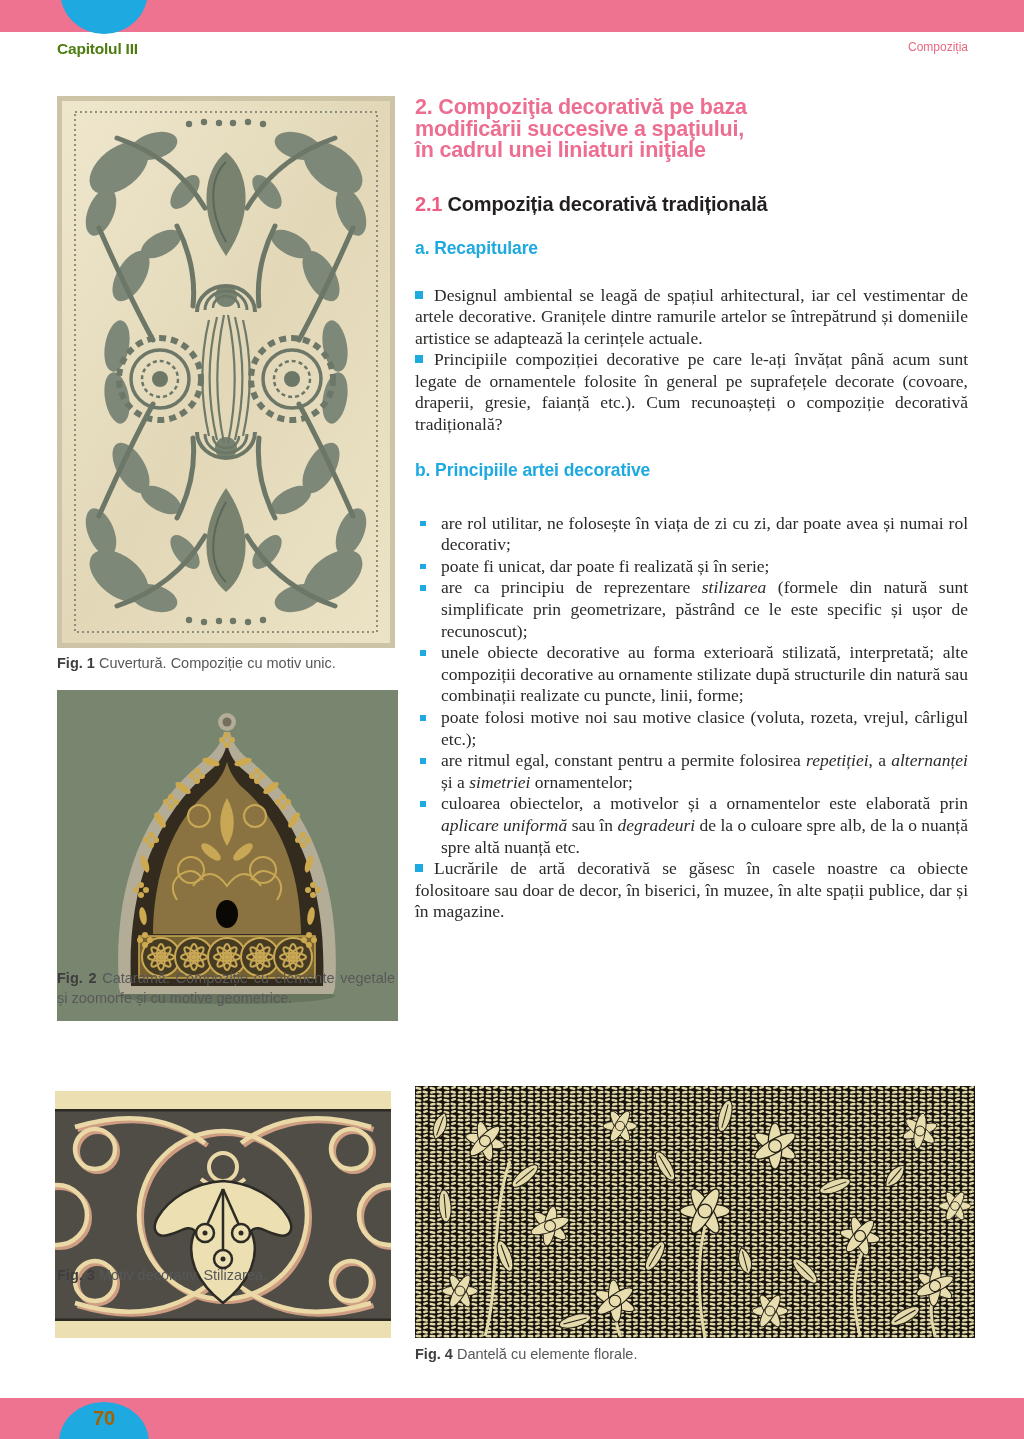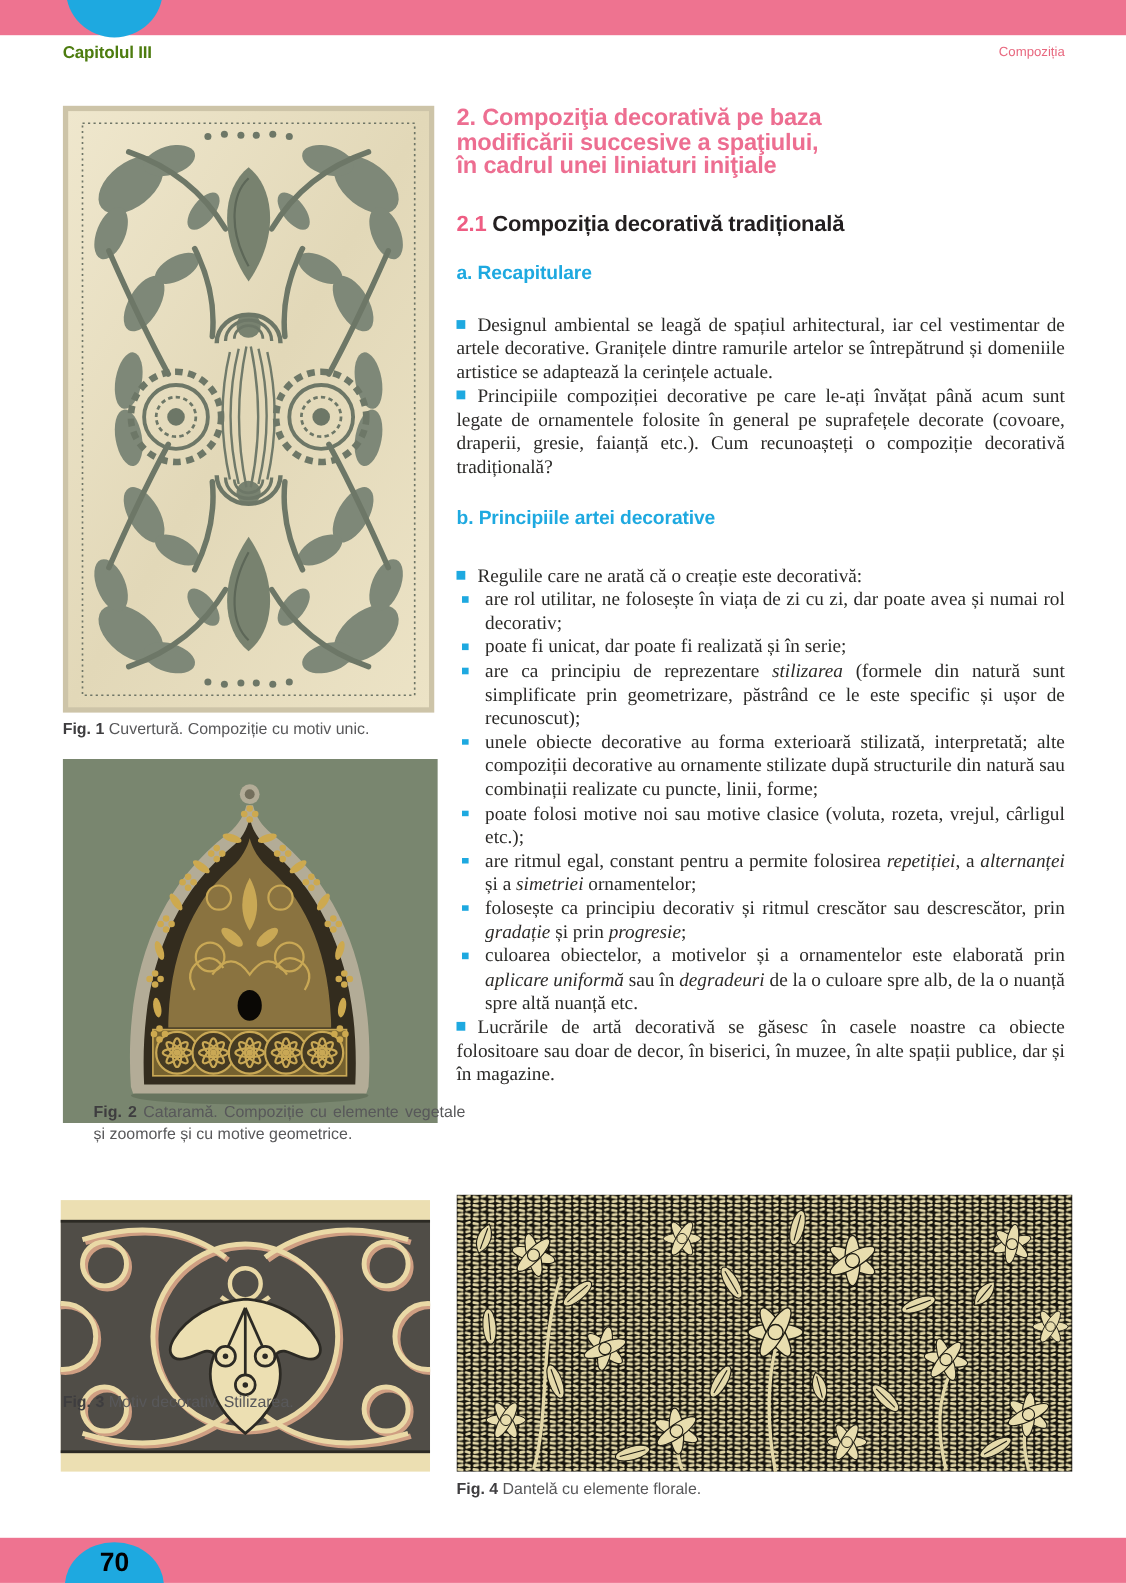--- a/index.html
+++ b/index.html
@@ -6,33 +6,33 @@
   .page{position:relative;width:1024px;height:1439px;background:#fff;overflow:hidden;
         font-family:"Liberation Sans",sans-serif;}
   
   .band{position:absolute;left:0;width:1024px;background:#ee7390;}
   .band-top{top:0;height:32px;}
   .band-bottom{top:1398px;height:41px;}
   .blob{position:absolute;background:#1ea9e0;border-radius:50%;}
   .blob-top{left:60px;top:-52px;width:88px;height:86px;}
   .blob-bottom{left:59px;top:1402px;width:90px;height:80px;}
   .pagenum{position:absolute;left:59px;top:1407px;width:90px;text-align:center;
-           color:#000000;font-weight:bold;font-size:24px;z-index:3;}
+           color:#a16207;font-weight:bold;font-size:20px;z-index:3;}
   .hdr-left{position:absolute;left:57px;top:40px;color:#4d7c0f;font-weight:bold;font-size:15.5px;letter-spacing:-.2px;}
   .hdr-right{position:absolute;left:415px;top:40px;width:553px;text-align:right;color:#e8687f;font-size:12px;}
   
   .fig{position:absolute;line-height:0;}
   .fig1{left:57px;top:96px;width:338px;height:552px;}
   .fig2{left:57px;top:690px;width:341px;height:331px;}
   .fig3{left:55px;top:1091px;width:336px;height:247px;}
   .fig4{left:415px;top:1086px;width:560px;height:252px;}
   .cap{position:absolute;color:#58585a;font-size:14.5px;line-height:20px;}
   .cap b{color:#3e3d3f;}
   .cap1{left:57px;top:653px;width:338px;}
-  .cap2{left:57px;top:1001px;width:338px;text-align:justify;margin-left:28px;}
+  .cap2{left:57px;top:968px;width:338px;text-align:justify;}
   .cap3{left:57px;top:1265px;width:338px;}
   .cap4{left:415px;top:1344px;width:560px;}
   
   .rightcol{position:absolute;left:415px;top:97px;width:553px;color:#2b2a28;}
   h1{margin:0 0 30px 0;font-size:21.5px;line-height:21.5px;letter-spacing:-.2px;
      color:#ed6e91;white-space:pre-line;font-weight:bold;}
   h2{margin:0 0 22px 0;font-size:20px;line-height:24px;color:#231f20;letter-spacing:-.2px;}
   h2 .num{color:#ee5d83;}
   h3{margin:0 0 26px 0;font-size:17.5px;color:#1ea9e0;letter-spacing:-.1px;}
   .h3b{margin-top:24px;margin-bottom:32px;}
@@ -337,29 +337,27 @@
     <h3>a. Recapitulare</h3>
 
     <div class="body-text">
       <p class="para"><span class="sq"></span><span>Designul ambiental se leagă de spațiul arhitectural, iar cel vestimentar de artele decorative. Granițele dintre ramurile artelor se întrepătrund și domeniile artistice se adaptează la cerințele actuale.</span></p>
       <p class="para"><span class="sq"></span><span>Principiile compoziției decorative pe care le-ați învățat până acum sunt legate de ornamentele folosite în general pe suprafețele decorate (covoare, draperii, gresie, faianță etc.). Cum recunoașteți o compoziție decorativă tradițională?</span></p>
     </div>
 
     <h3 class="h3b">b. Principiile artei decorative</h3>
 
     <div class="body-text">
-      <p class="para"><span class="sq"></span><span>Regulile care ne arată că o creație este decorativă:</span></p>
       <ul class="princ">
         <li><span>are rol utilitar, ne folosește în viața de zi cu zi, dar poate avea și numai rol decorativ;</span></li>
         <li><span>poate fi unicat, dar poate fi realizată și în serie;</span></li>
         <li><span><span>are ca principiu de reprezentare </span><span class="it">stilizarea</span><span> (formele din natură sunt simplificate prin geometrizare, păstrând ce le este specific și ușor de recunoscut);</span></span></li>
         <li><span>unele obiecte decorative au forma exterioară stilizată, interpretată; alte compoziții decorative au ornamente stilizate după structurile din natură sau combinații realizate cu puncte, linii, forme;</span></li>
         <li><span>poate folosi motive noi sau motive clasice (voluta, rozeta, vrejul, cârligul etc.);</span></li>
         <li><span><span>are ritmul egal, constant pentru a permite folosirea </span><span class="it">repetiției</span><span>, a </span><span class="it">alternanței</span><span> și a </span><span class="it">simetriei</span><span> ornamentelor;</span></span></li>
-        <li><span><span>folosește ca principiu decorativ și ritmul crescător sau descrescător, prin </span><span class="it">gradație</span><span> și prin </span><span class="it">progresie</span><span>;</span></span></li>
         <li><span><span>culoarea obiectelor, a motivelor și a ornamentelor este elaborată prin </span><span class="it">aplicare uniformă</span><span> sau în </span><span class="it">degradeuri</span><span> de la o culoare spre alb, de la o nuanță spre altă nuanță etc.</span></span></li>
       </ul>
       <p class="para"><span class="sq"></span><span>Lucrările de artă decorativă se găsesc în casele noastre ca obiecte folositoare sau doar de decor, în biserici, în muzee, în alte spații publice, dar și în magazine.</span></p>
     </div>
   </div>
 
   <div class="band band-bottom"></div>
   <div class="blob blob-bottom"></div>
   <div class="pagenum">70</div>
 

